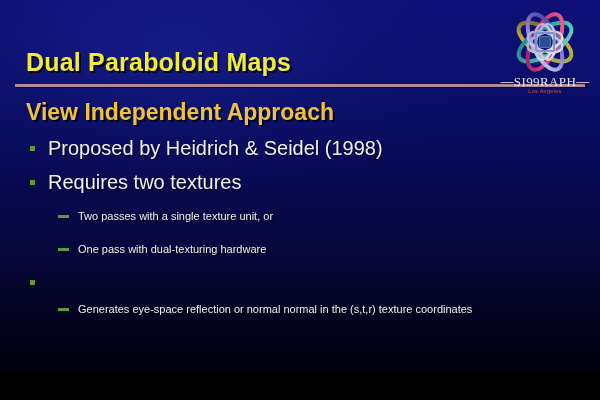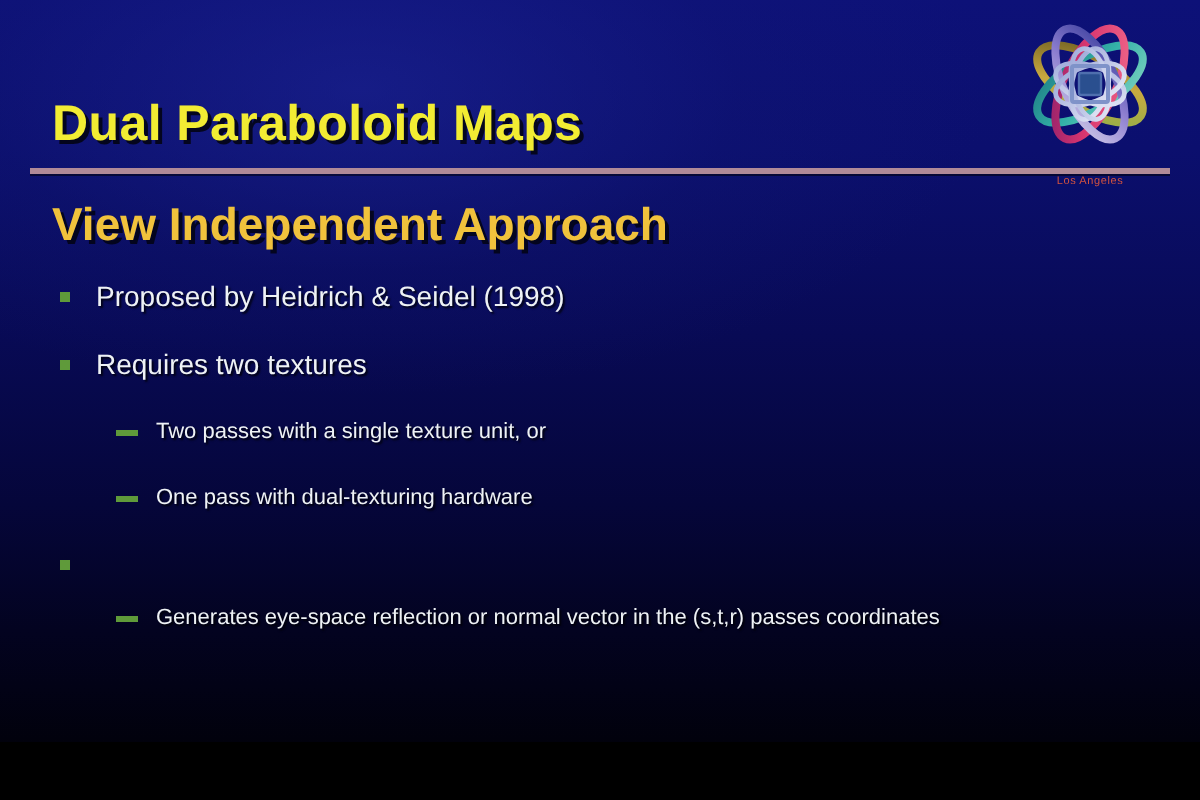--- a/index.html
+++ b/index.html
@@ -94,21 +94,21 @@
     width: 11px;
     height: 3px;
     background: #5f9a3a;
     margin-top: 9px;
     margin-right: 9px;
   }
   .txt {
     color: #eef2f5;
     text-shadow: 1px 1px 1px rgba(0,0,0,0.8);
   }
-  .lvl1 .txt { font-size: 14px; line-height: 20px; }
+  .lvl1 .txt { font-size: 20px; line-height: 20px; }
   .lvl2 .txt { font-size: 11px; line-height: 21px; }
 
   
   .logo {
     position: absolute;
     left: 497px;
     top: 8px;
     width: 96px;
     height: 92px;
   }
@@ -178,21 +178,21 @@
       <span class="marker-dash"></span>
       <span class="txt">One pass with dual-texturing hardware</span>
     </div>
 
     <div class="row lvl1">
       <span class="marker-dot"></span>
     </div>
 
     <div class="row lvl2">
       <span class="marker-dash"></span>
-      <span class="txt">Generates eye-space reflection or normal vector in the (s,t,r) passes coordinates</span>
+      <span class="txt">Generates eye-space reflection or normal normal in the (s,t,r) texture coordinates</span>
     </div>
 
   </div>
 
   <div class="logo">
 
     <svg class="logo-rings" viewBox="0 0 84 68">
       <defs>
         <linearGradient id="gTeal" x1="0" y1="0" x2="1" y2="1">
           <stop offset="0%" stop-color="#1f7f86"></stop>
@@ -229,17 +229,20 @@
         <ellipse cx="42" cy="34" rx="18" ry="9" transform="rotate(20 42 34)" stroke="url(#gPale)" stroke-width="2.4"></ellipse>
         <ellipse cx="42" cy="34" rx="18" ry="9" transform="rotate(-20 42 34)" stroke="url(#gPale)" stroke-width="2.4"></ellipse>
         <ellipse cx="42" cy="34" rx="9" ry="18" transform="rotate(12 42 34)" stroke="url(#gPale)" stroke-width="2.4"></ellipse>
         <ellipse cx="42" cy="34" rx="9" ry="18" transform="rotate(-12 42 34)" stroke="url(#gPale)" stroke-width="2.4"></ellipse>
 
         <rect x="33" y="25" width="18" height="18" rx="1" stroke="#7f93c9" stroke-width="2"></rect>
         <rect x="36.5" y="28.5" width="11" height="11" rx="1" fill="#2a4f8f" stroke="#4f6fae" stroke-width="1.2"></rect>
       </g>
     </svg>
 
+    <div class="logo-word">
+      <span class="dash">—</span><span>SI99RAPH</span><span class="dash">—</span>
+    </div>
 
     <div class="logo-city">Los Angeles</div>
   </div>
 
 </div>
 
 </body></html>

